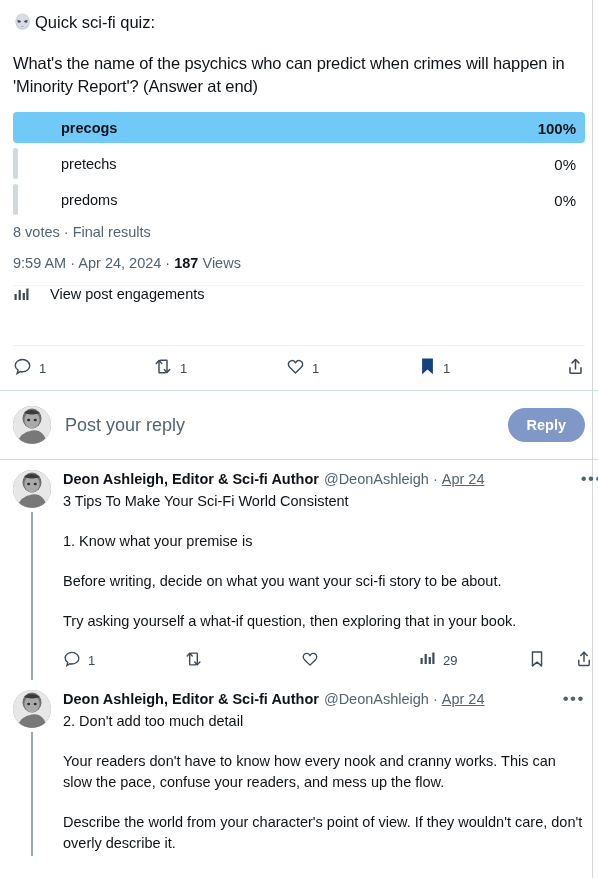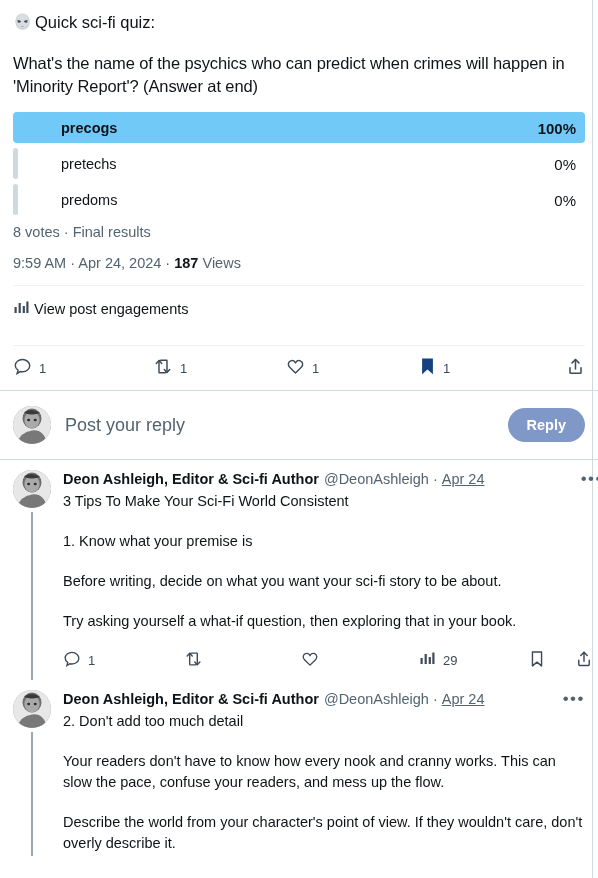--- a/index.html
+++ b/index.html
@@ -80,21 +80,21 @@
     color: #536471;
   }
   .timestamp b { color: #0f1419; font-weight: bold; }
 
   .hr {
     height: 1px; background: #eff3f4;
     margin: 14px 0 0 0;
   }
 
   .engagements {
-    display: flex; align-items: center; gap: 4px;
+    display: flex; gap: 20px;
     height: 45px;
     font-size: 14.5px; color: #0f1419;
   }
 
   
   .actionbar {
     display: flex; align-items: center;
     height: 44px;
   }
   .act {

